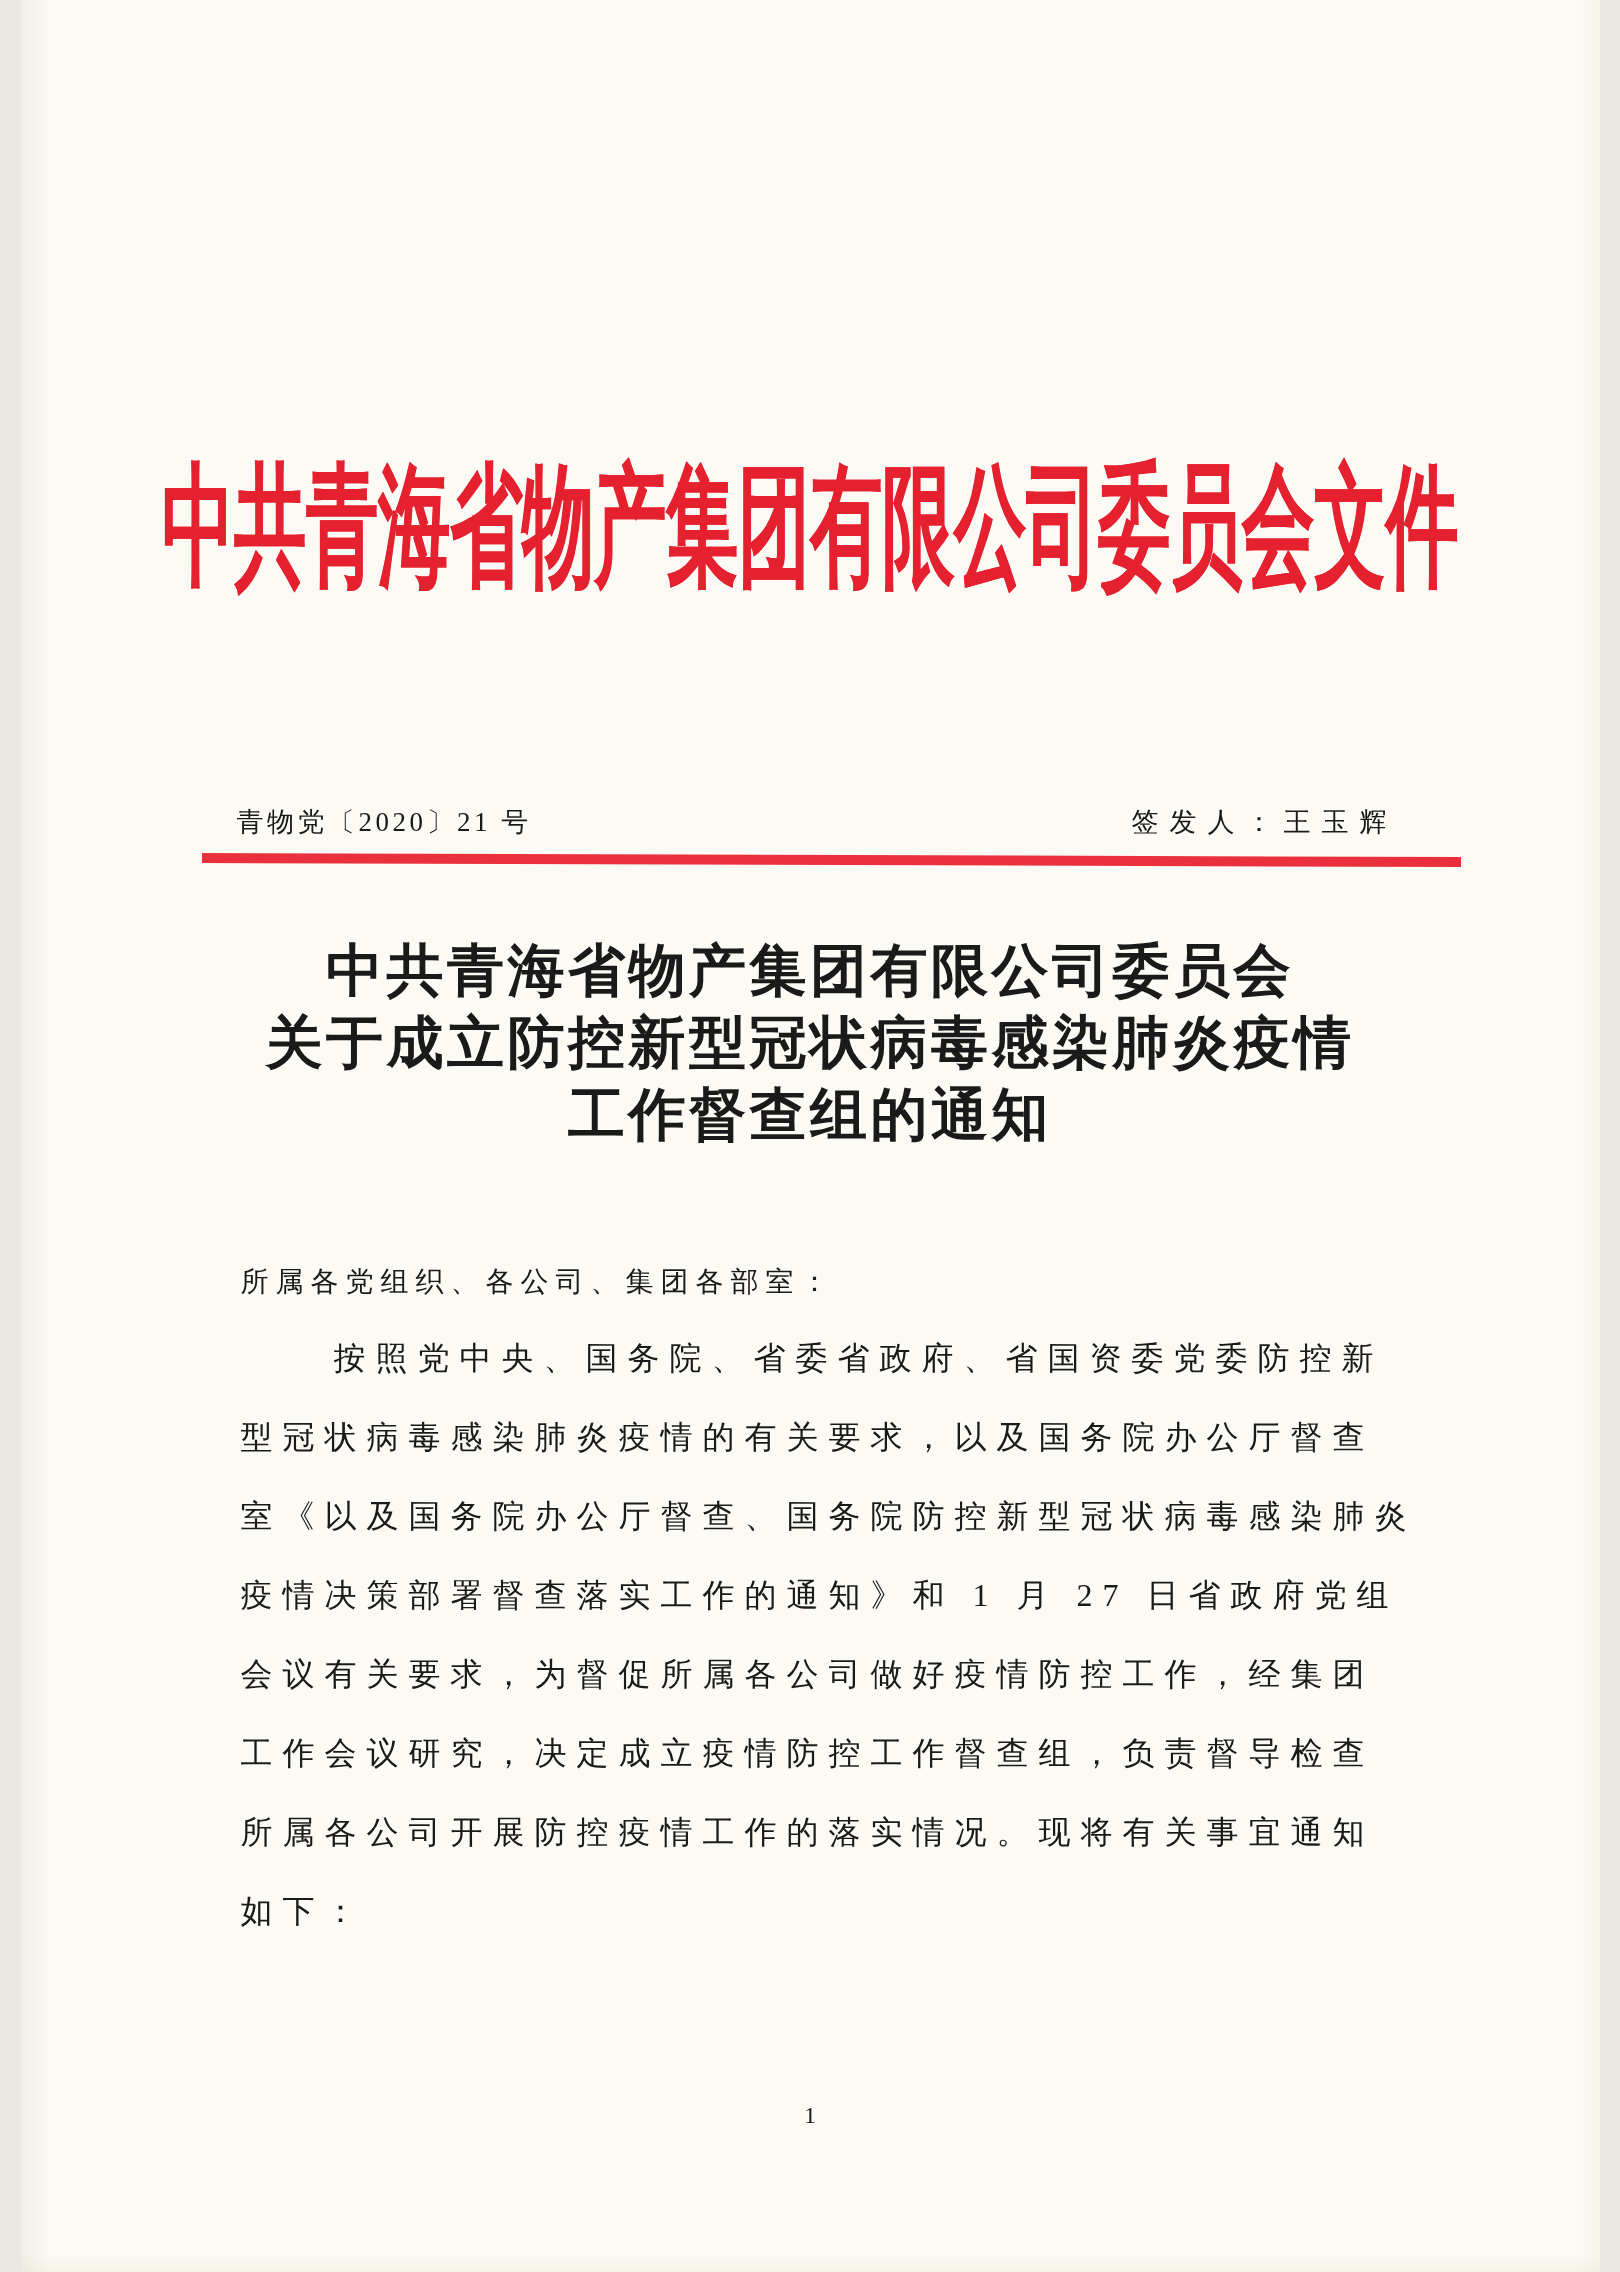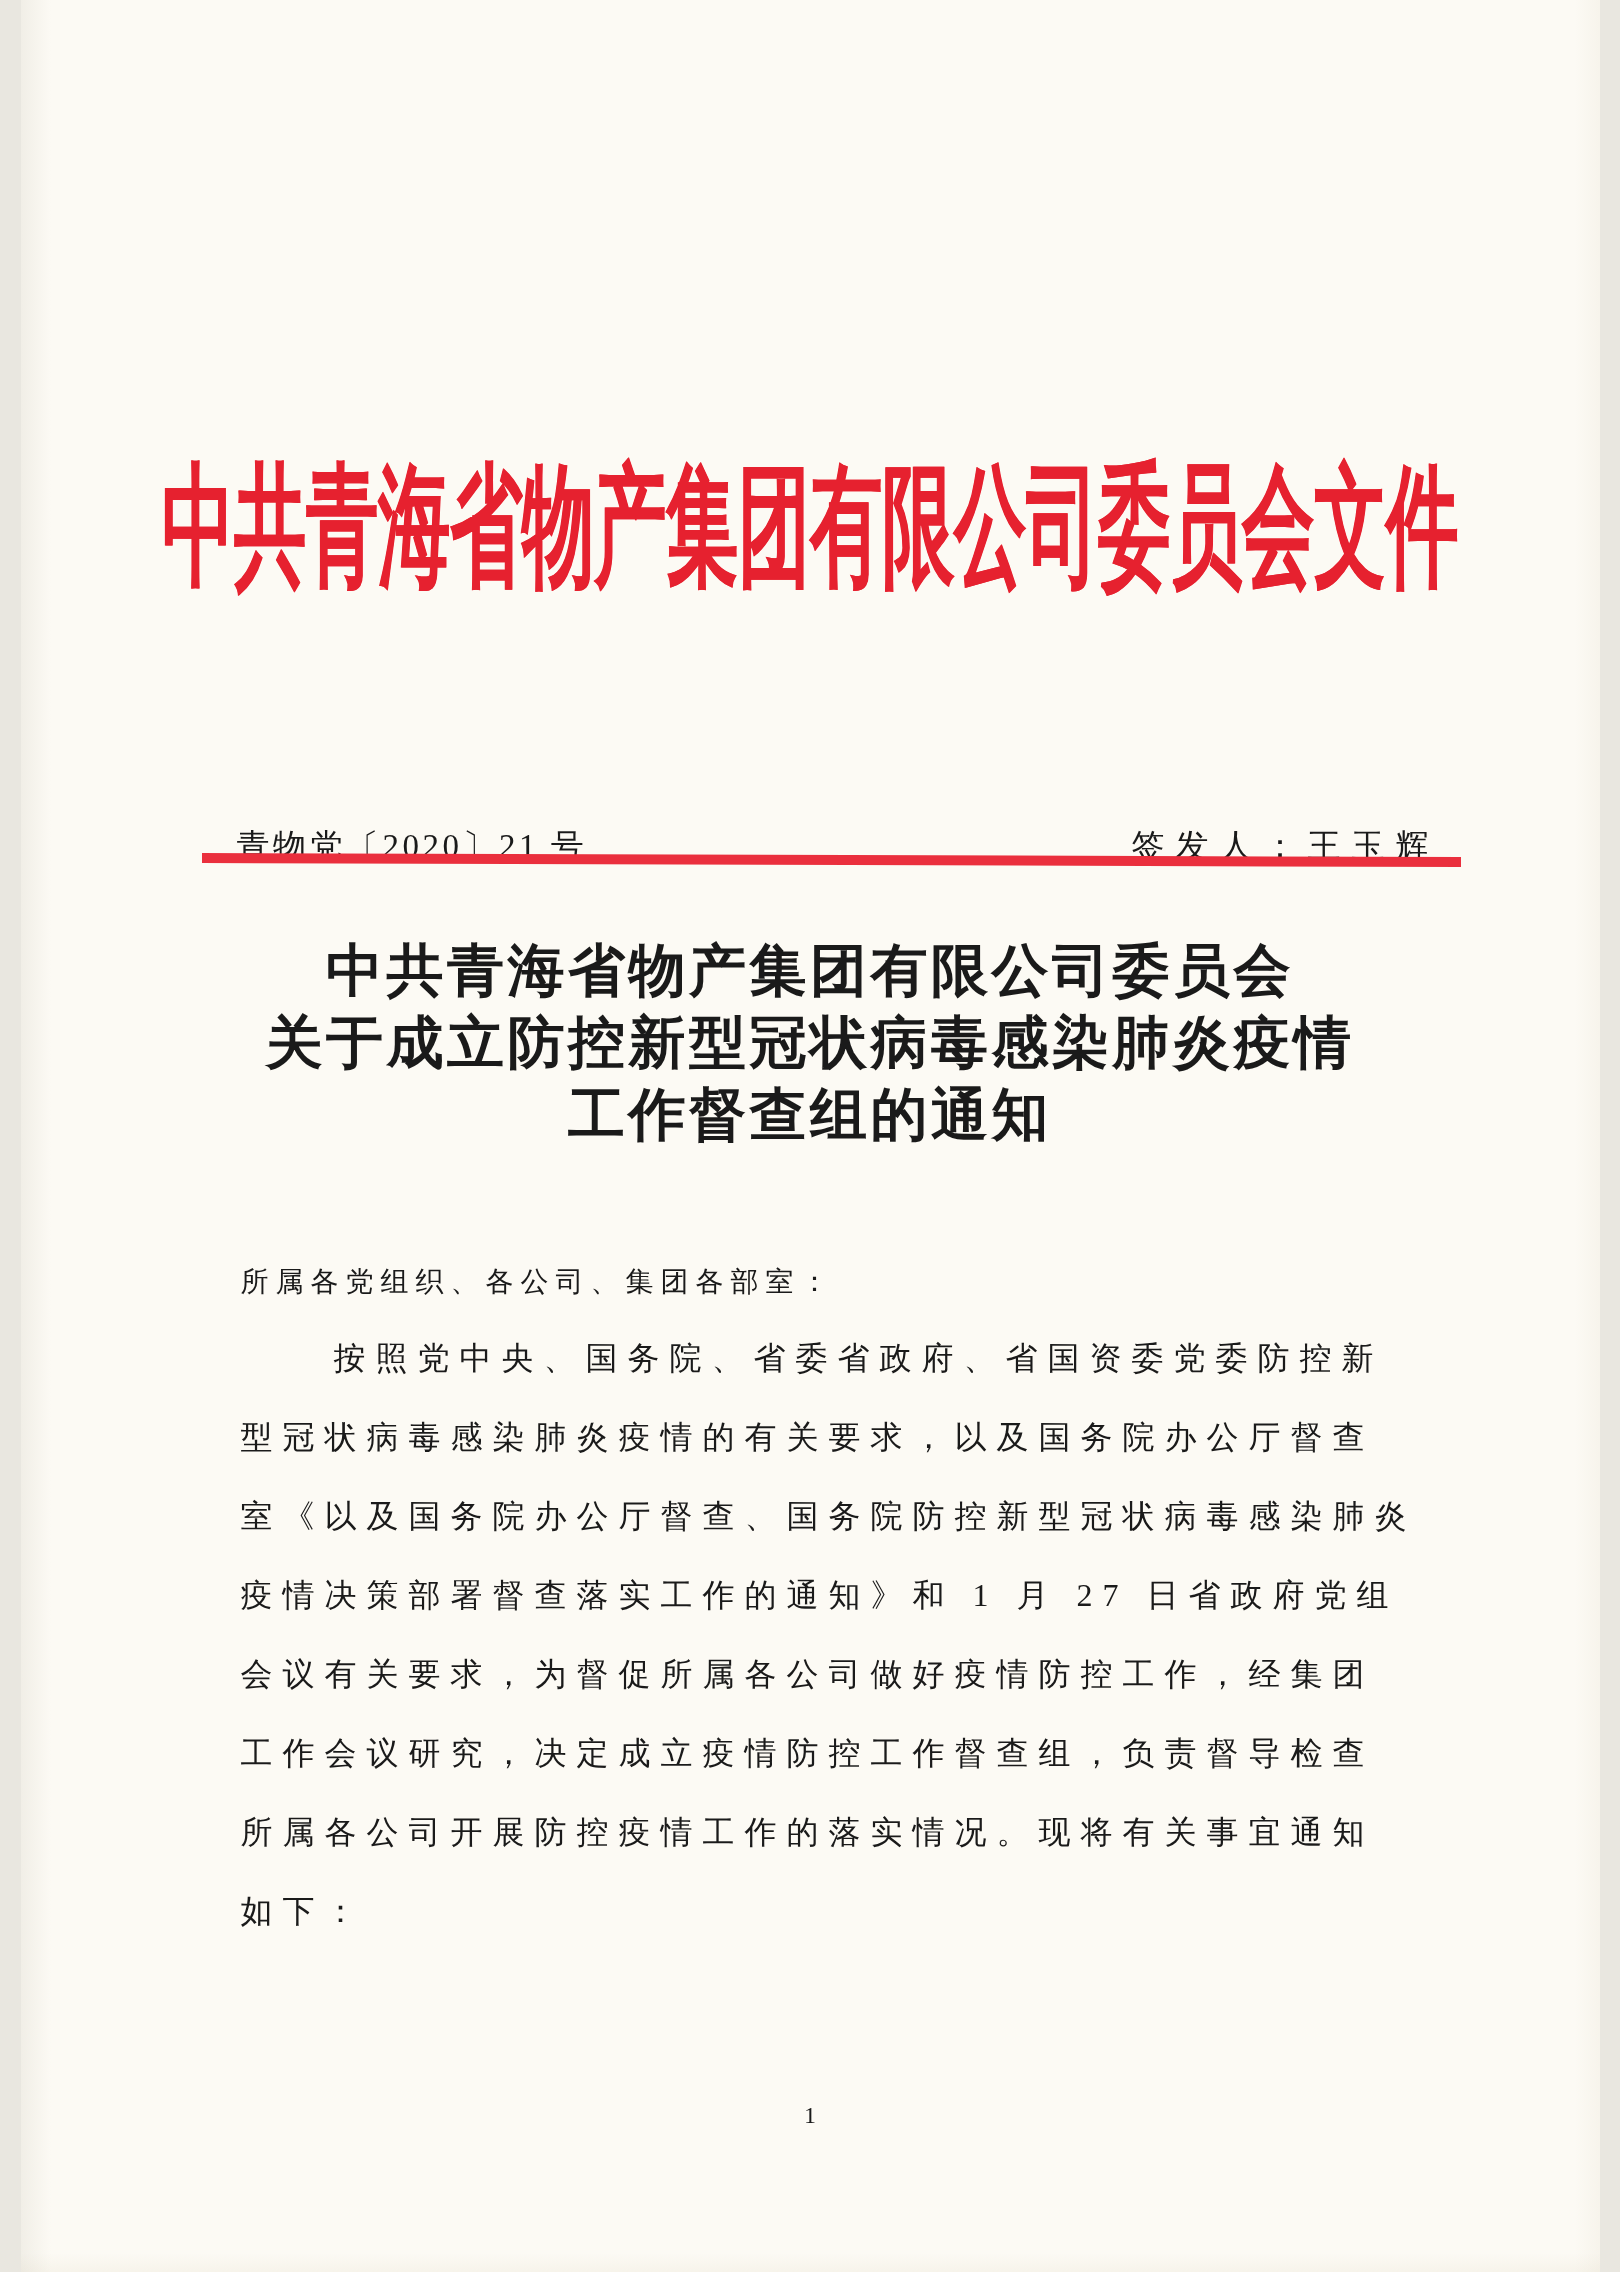--- a/index.html
+++ b/index.html
@@ -39,25 +39,25 @@
     letter-spacing: 0px;
     transform: scale(1.0, 1.85);
     transform-origin: top center;
     white-space: nowrap;
     text-shadow: 0.5px 0 0 var(--banner-red, #e6212f);
   }
 
   
   .meta-row {
     position: absolute;
-    top: 823px;
+    top: 799px;
     left: 0;
     width: 100%;
     height: 49px;
-    font-size: 33px;
+    font-size: 27px;
     line-height: 46px;
   }
   .doc-number {
     position: absolute;
     left: 216px;
     top: 0;
     letter-spacing: 3.5px;
     white-space: nowrap;
   }
   .issuer {

